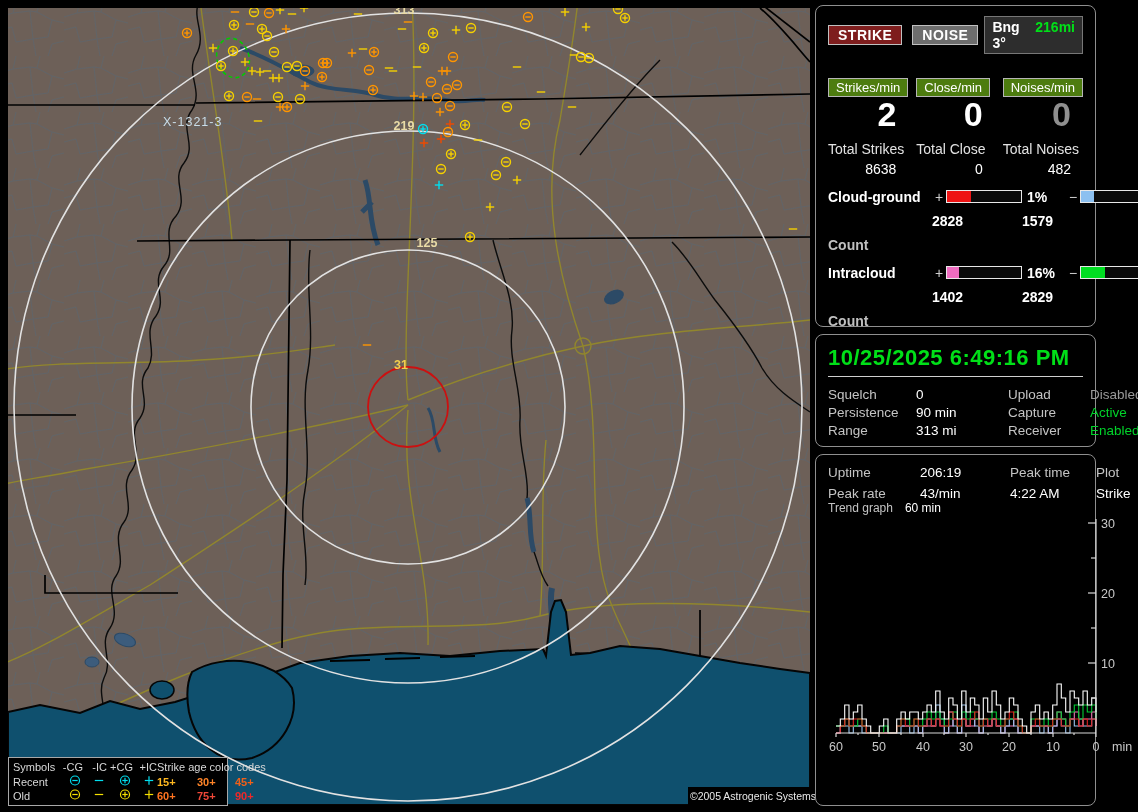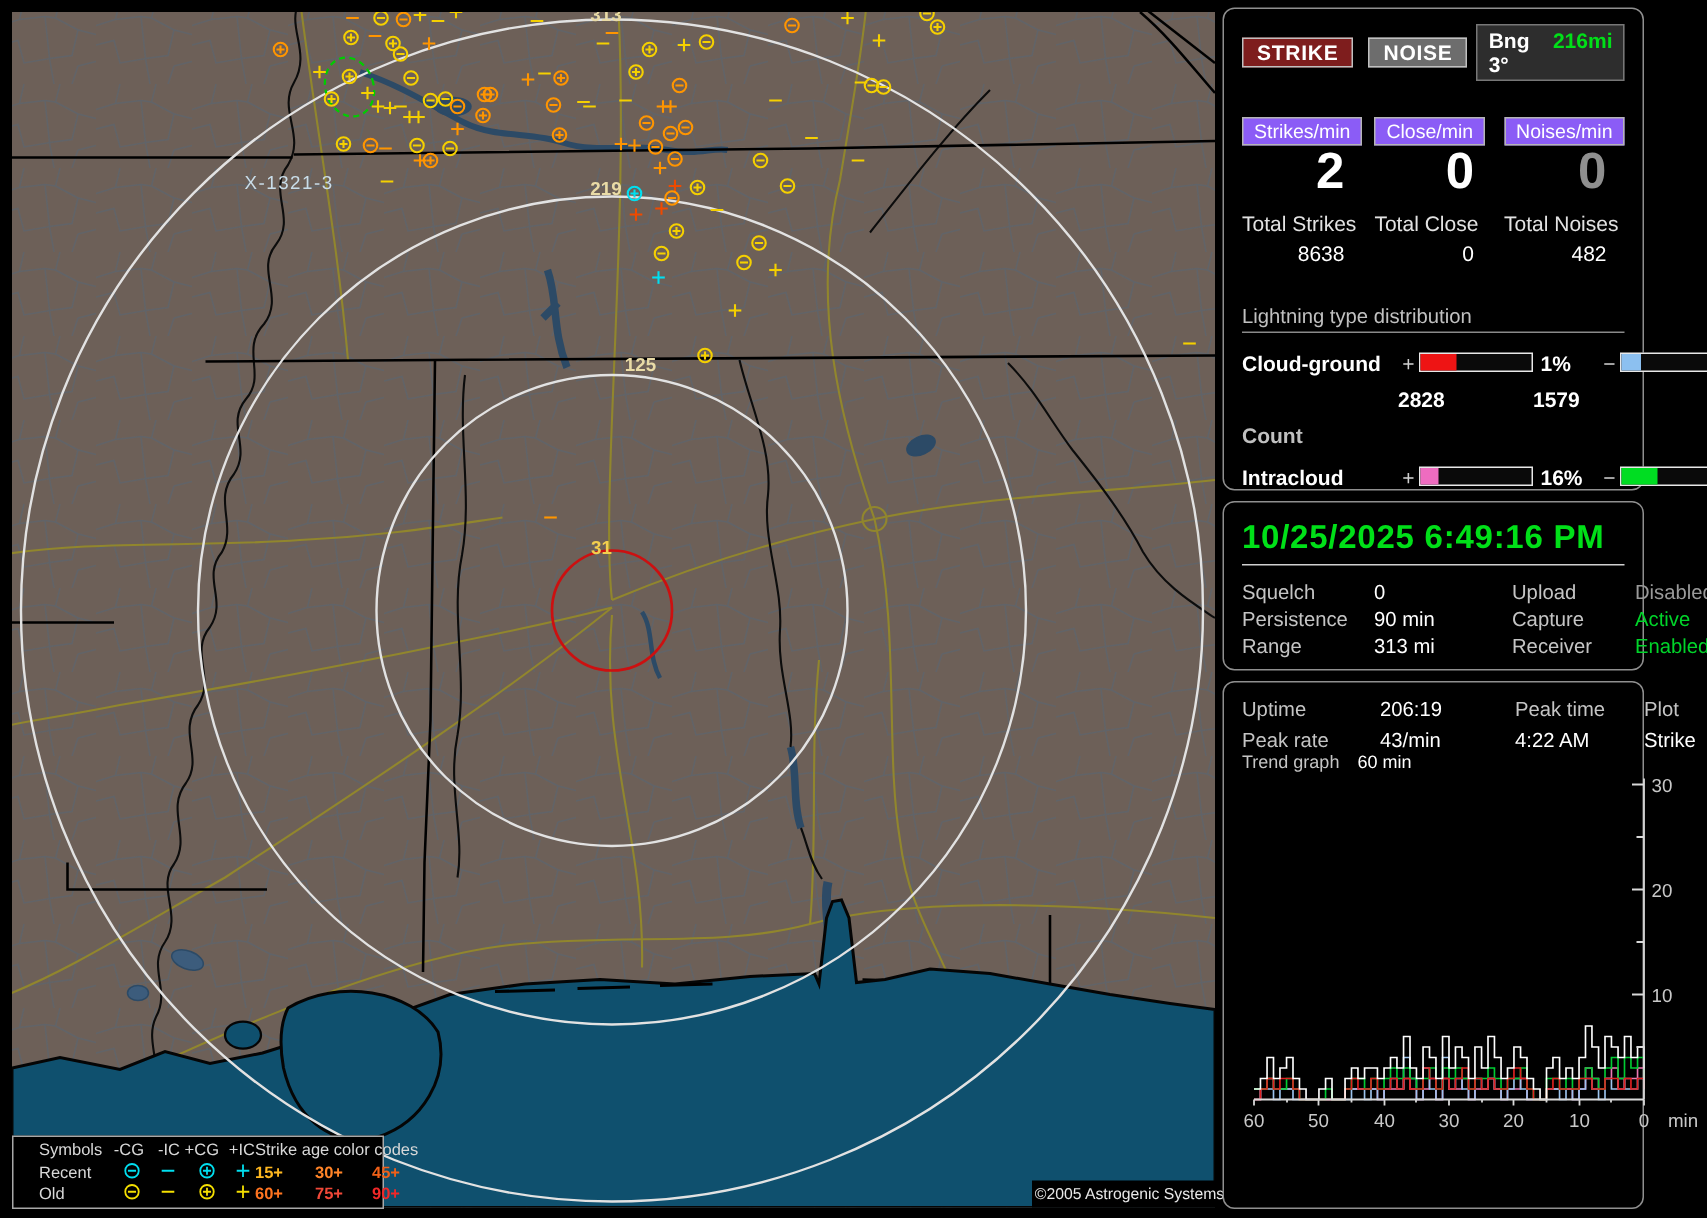--- a/index.html
+++ b/index.html
@@ -14,21 +14,21 @@
   #panel-status{top:334px;height:113px;}
   #panel-stats{top:454px;height:352px;padding-bottom:4px;}
   .toprow{display:flex;align-items:center;gap:6px;}
   .btn{border:1px solid #c0c0c0;padding:1px 9px;font-weight:700;font-size:14px;letter-spacing:.5px;}
   .btn-strike{background:#7e1d1d;color:#fff;}
   .btn-noise{background:#6d6d6d;color:#fff;margin-left:4px;}
   .bng-bar{margin-left:auto;width:136px;background:#2d2d2d;border:1px solid #777;
            display:flex;justify-content:space-between;padding:2px 7px;font-weight:700;font-size:14px;}
   .bng-range{color:#00e018;}
   .cnt-grid{display:grid;grid-template-columns:1fr 1fr 1fr;margin-top:24px;column-gap:8px;}
-  .badge{display:inline-block;background:#8b5cf6;border:1px solid #b5b5b5;color:#fff;
+  .badge{display:inline-block;background:#4d7c0f;border:1px solid #b5b5b5;color:#fff;
          font-size:13px;padding:1px 7px;justify-self:start;}
   .big-num{font-size:34px;font-weight:700;text-align:right;padding-right:12px;line-height:1.05;}
   .dim{color:#8f8f8f;}
   .tot-label{font-size:14px;color:#e2e2e2;margin-top:8px;white-space:nowrap;}
   .tot-val{font-size:14px;text-align:right;padding-right:12px;margin-top:4px;}
   .dist-title{margin-top:26px;color:#c0c0c0;font-size:13.5px;border-bottom:1px solid #8a8a8a;
               padding-bottom:3px;}
   .dist-row{display:grid;grid-template-columns:104px 14px 76px 44px 14px 76px 40px;
             align-items:center;margin-top:12px;font-size:14px;}
   .dist-name{font-weight:700;}
@@ -45,22 +45,22 @@
   .status-grid{display:grid;grid-template-columns:88px 92px 82px 1fr;row-gap:3px;
                margin-top:10px;font-size:13.5px;}
   .lbl{color:#c4c4c4;}
   .val{color:#fff;}
   .val-green{color:#00d42a;}
   .val-gray{color:#9a9a9a;}
   
   .stats-grid{display:grid;grid-template-columns:92px 90px 86px 1fr;row-gap:6px;font-size:13.5px;}
   .trend-row{display:flex;gap:12px;font-size:12px;margin-top:0;}
   
-  #legend{position:absolute;left:8px;top:757px;width:248px;height:49px;background:#000;
-          border:1px solid #a8a8a8;box-sizing:border-box;font-size:11px;padding:2px 17px;}
+  #legend{position:absolute;left:8px;top:757px;width:220px;height:49px;background:#000;
+          border:1px solid #a8a8a8;box-sizing:border-box;font-size:11px;padding:2px 4px;}
   .leg-row{display:grid;grid-template-columns:46px 24px 24px 26px 24px 40px 38px 34px;
            align-items:center;height:14px;}
   .leg-h{color:#d8d8d8;}
   .leg-age-h{grid-column:6 / span 3;color:#d8d8d8;}
   .leg-cell{text-align:right;color:#d8d8d8;}
   .age{font-weight:700;text-align:left;}
   #copyright{position:absolute;left:688px;top:787px;width:130px;height:18px;background:#000;
              color:#e8e8e8;font-size:10.5px;line-height:18px;text-align:center;}
 </style>
 </head>
@@ -625,21 +625,20 @@
     <div class="big-num">0</div>
     <div class="big-num dim">0</div>
     <div class="tot-label">Total Strikes</div>
     <div class="tot-label">Total Close</div>
     <div class="tot-label dim">Total Noises</div>
     <div class="tot-val">8638</div>
     <div class="tot-val">0</div>
     <div class="tot-val">482</div>
   </div>
 
-  <div class="dist-title">Lightning type distribution</div>
 
   <div class="dist-row">
     <span class="dist-name">Cloud-ground</span>
     <span class="sign">+</span>
     <span class="bar">
         <i style="width: 33%; background: rgb(238, 20, 20);"></i>
       </span>
     <span class="pct">1%</span>
     <span class="sign">−</span>
     <span class="bar">

